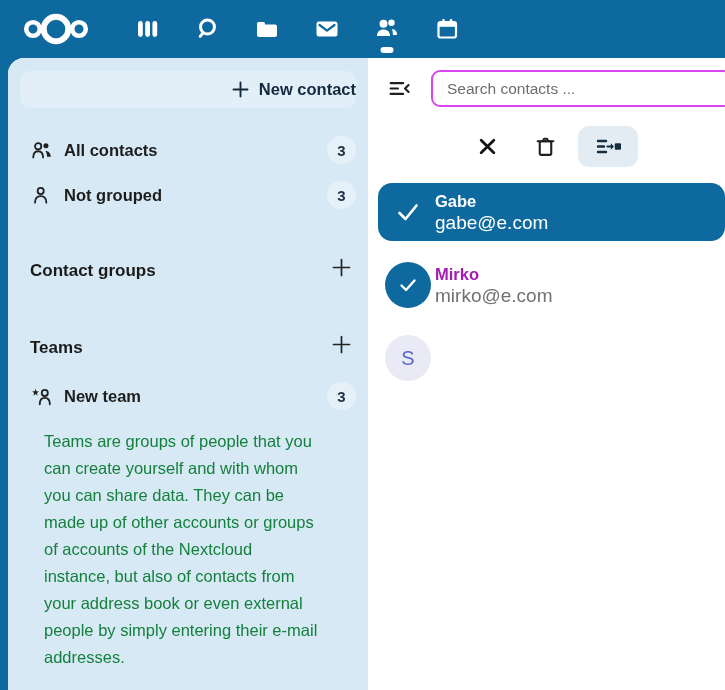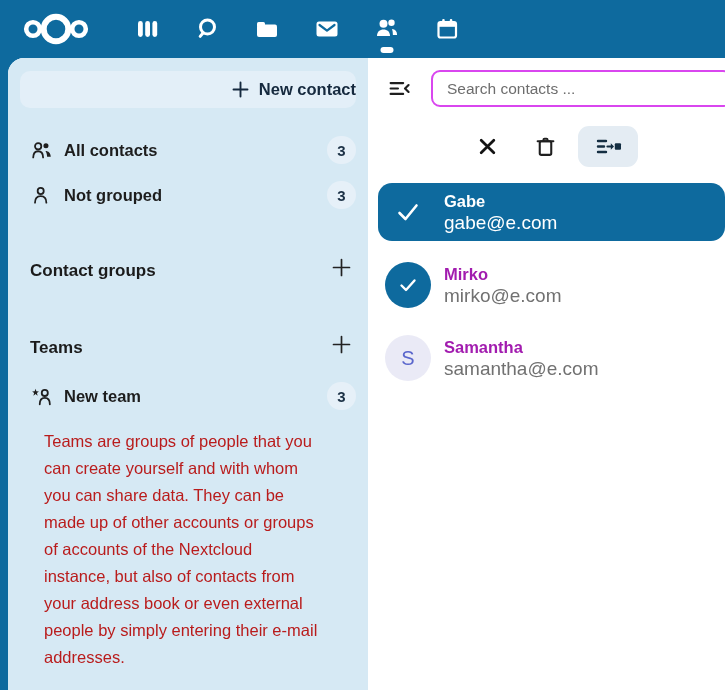--- a/index.html
+++ b/index.html
@@ -61,21 +61,21 @@
   .section-header.groups { margin-top: 40px; }
   .section-header.teams { margin-top: 49px; }
   .section-title { font-size: 17px; font-weight: 700; color: #1b1b1b; }
   .plus-btn {
     margin-left: auto; width: 30px; height: 28px; background: none; border: none;
     display: flex; align-items: center; justify-content: center; cursor: pointer;
   }
   .team-item { margin-top: 20px; }
   .teams-desc {
     margin: 14px 26px 0 36px; width: 276px;
-    font-size: 16.5px; line-height: 27px; color: #b91c1c;
+    font-size: 16.5px; line-height: 27px; color: #15803d;
   }
 
   
   .list-panel { flex: 1; background: #fff; display: flex; flex-direction: column; }
   .header-row { margin-top: 12px; display: flex; align-items: center; }
   .collapse-btn {
     margin-left: 16px; width: 30px; height: 36px; background: none; border: none;
     display: flex; align-items: center; justify-content: center; cursor: pointer;
   }
   .search-input {
@@ -105,21 +105,21 @@
     text-align: left;
   }
   .contact-row.active { background: #0e6a9e; }
   .avatar-cell {
     width: 46px; height: 46px; margin-left: 7px; flex: none; border-radius: 50%;
     display: flex; align-items: center; justify-content: center;
   }
   .avatar-cell.checked { background: #0e6a9e; }
   .avatar-cell.neutral { background: #eaeaf6; }
   .avatar-initial { font-size: 20px; color: #5a66cc; }
-  .contact-text { margin-left: 13px; display: flex; flex-direction: column; }
+  .contact-text { margin-left: 4px; display: flex; flex-direction: column; }
   .contact-name { font-size: 16.5px; font-weight: 600; color: #a21caf; line-height: 21px; }
   .contact-email { font-size: 19px; color: #717171; line-height: 21px; }
   .contact-row.active .contact-name, .contact-row.active .contact-email { color: #fff; }
 </style>
 </head>
 <body>
 
 <header class="topbar">
   <svg class="logo" viewBox="0 0 80 40">
     <circle cx="17" cy="20" r="6.8" fill="none" stroke="#fff" stroke-width="4.6"></circle>
@@ -291,21 +291,17 @@
         <span class="contact-text">
           <span class="contact-name">Mirko</span>
           <span class="contact-email">mirko@e.com</span>
         </span>
       </button>
 
       <button class="contact-row">
         <span class="avatar-cell neutral">
           <span class="avatar-initial">S</span>
         </span>
-        <span class="contact-text">
-          <span class="contact-name">Samantha</span>
-          <span class="contact-email">samantha@e.com</span>
-        </span>
       </button>
 
     </div>
   </main>
 </div>
 
 </body></html>

